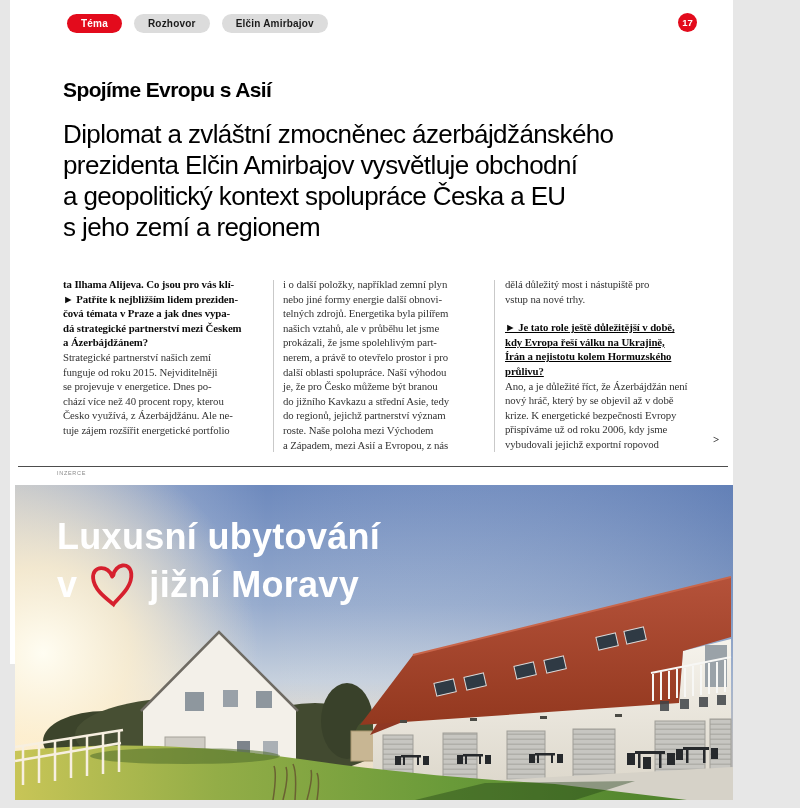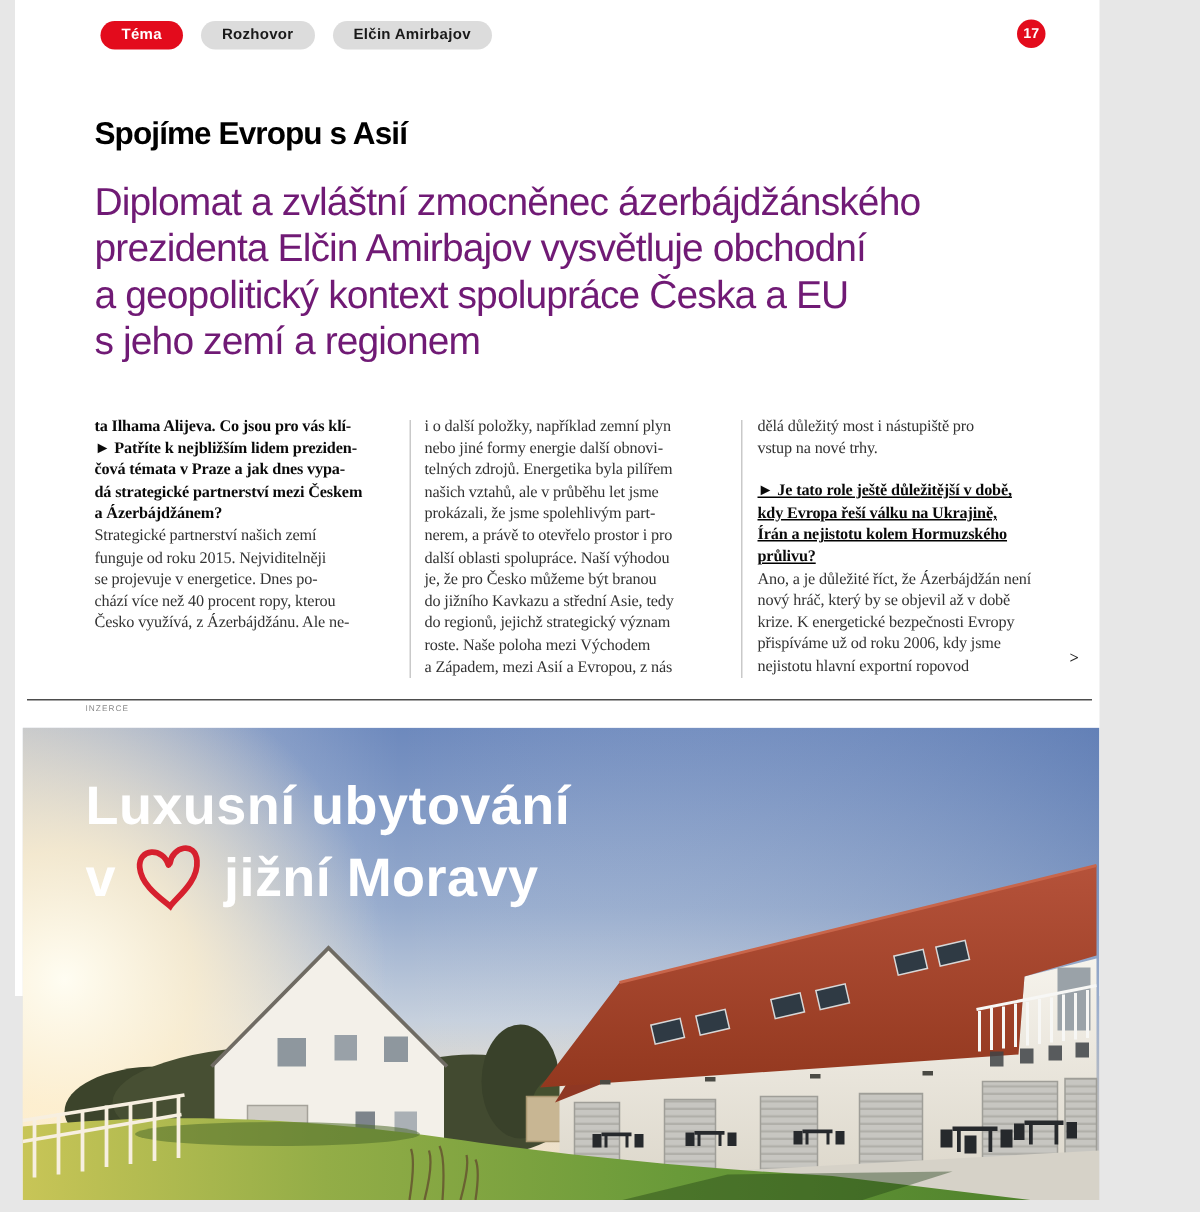--- a/index.html
+++ b/index.html
@@ -23,21 +23,21 @@
   .page-badge{
     position:absolute;left:668px;top:13px;width:19px;height:19px;border-radius:50%;
     background:var(--accent,#e30b1c);color:#fff;font-size:9.5px;font-weight:bold;
     display:flex;align-items:center;justify-content:center;
   }
   
   .headline{
     position:absolute;left:53px;top:78px;margin:0;
     font-size:21px;font-weight:bold;color:#000;letter-spacing:-0.6px;
   }
-  .subheadline{position:absolute;left:53px;top:119px;color:#701a75;}
+  .subheadline{position:absolute;left:53px;top:119px;color:#000000;}
   .subheadline .shl{font-size:26px;line-height:31px;letter-spacing:-0.6px;}
   
   .columns{position:absolute;left:0;top:277px;width:723px;}
   .col{position:absolute;top:0;width:206px;font-family:"Liberation Serif",serif;}
   .col.c1{left:53px;}
   .col.c2{left:273px;}
   .col.c3{left:495px;width:214px;}
   .col .line{font-size:10.8px;line-height:14.6px;white-space:nowrap;color:#333;letter-spacing:-0.1px;}
   .col .block.question .line{font-weight:bold;color:#0a0a0a;}
   .col .block + .block.question{margin-top:14px;text-decoration:underline;}
@@ -90,55 +90,56 @@
           <div class="line">čová témata v Praze a jak dnes vypa-</div>
           <div class="line">dá strategické partnerství mezi Českem</div>
           <div class="line">a Ázerbájdžánem?</div>
         </div>
         <div class="block answer">
           <div class="line">Strategické partnerství našich zemí</div>
           <div class="line">funguje od roku 2015. Nejviditelněji</div>
           <div class="line">se projevuje v energetice. Dnes po-</div>
           <div class="line">chází více než 40 procent ropy, kterou</div>
           <div class="line">Česko využívá, z Ázerbájdžánu. Ale ne-</div>
+          <div class="line">tuje zájem rozšířit energetické portfolio</div>
         </div>
       </div>
     <div class="col c2">
         <div class="block answer">
           <div class="line">i o další položky, například zemní plyn</div>
           <div class="line">nebo jiné formy energie další obnovi-</div>
           <div class="line">telných zdrojů. Energetika byla pilířem</div>
           <div class="line">našich vztahů, ale v průběhu let jsme</div>
           <div class="line">prokázali, že jsme spolehlivým part-</div>
           <div class="line">nerem, a právě to otevřelo prostor i pro</div>
           <div class="line">další oblasti spolupráce. Naší výhodou</div>
           <div class="line">je, že pro Česko můžeme být branou</div>
           <div class="line">do jižního Kavkazu a střední Asie, tedy</div>
-          <div class="line">do regionů, jejichž strategický význam</div>
+          <div class="line">do regionů, jejichž partnerství význam</div>
           <div class="line">roste. Naše poloha mezi Východem</div>
           <div class="line">a Západem, mezi Asií a Evropou, z nás</div>
         </div>
       </div>
     <div class="col c3">
         <div class="block answer">
           <div class="line">dělá důležitý most i nástupiště pro</div>
           <div class="line">vstup na nové trhy.</div>
         </div>
         <div class="block question">
           <div class="line">► Je tato role ještě důležitější v době,</div>
           <div class="line">kdy Evropa řeší válku na Ukrajině,</div>
           <div class="line">Írán a nejistotu kolem Hormuzského</div>
           <div class="line">průlivu?</div>
         </div>
         <div class="block answer">
           <div class="line">Ano, a je důležité říct, že Ázerbájdžán není</div>
           <div class="line">nový hráč, který by se objevil až v době</div>
           <div class="line">krize. K energetické bezpečnosti Evropy</div>
           <div class="line">přispíváme už od roku 2006, kdy jsme</div>
-          <div class="line">nejistotu hlavní exportní ropovod</div>
+          <div class="line">vybudovali jejichž exportní ropovod</div>
         </div>
       </div>
   </div>
   <div class="vrule r1"></div>
   <div class="vrule r2"></div>
   <div class="cont-marker">&gt;</div>
 
   <div class="ad-rule"></div>
   <div class="ad-label">INZERCE</div>
 

